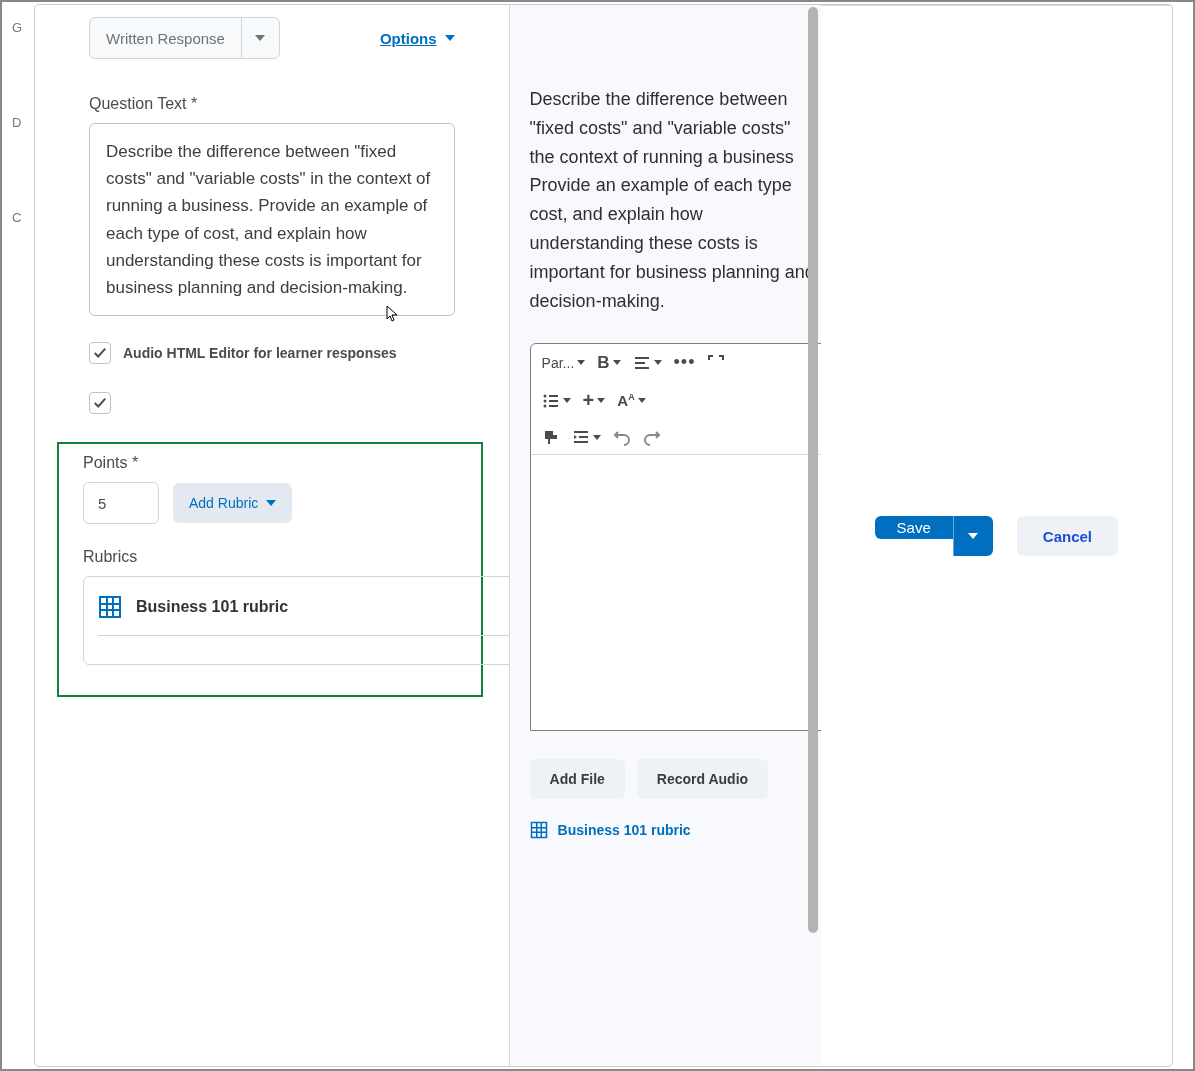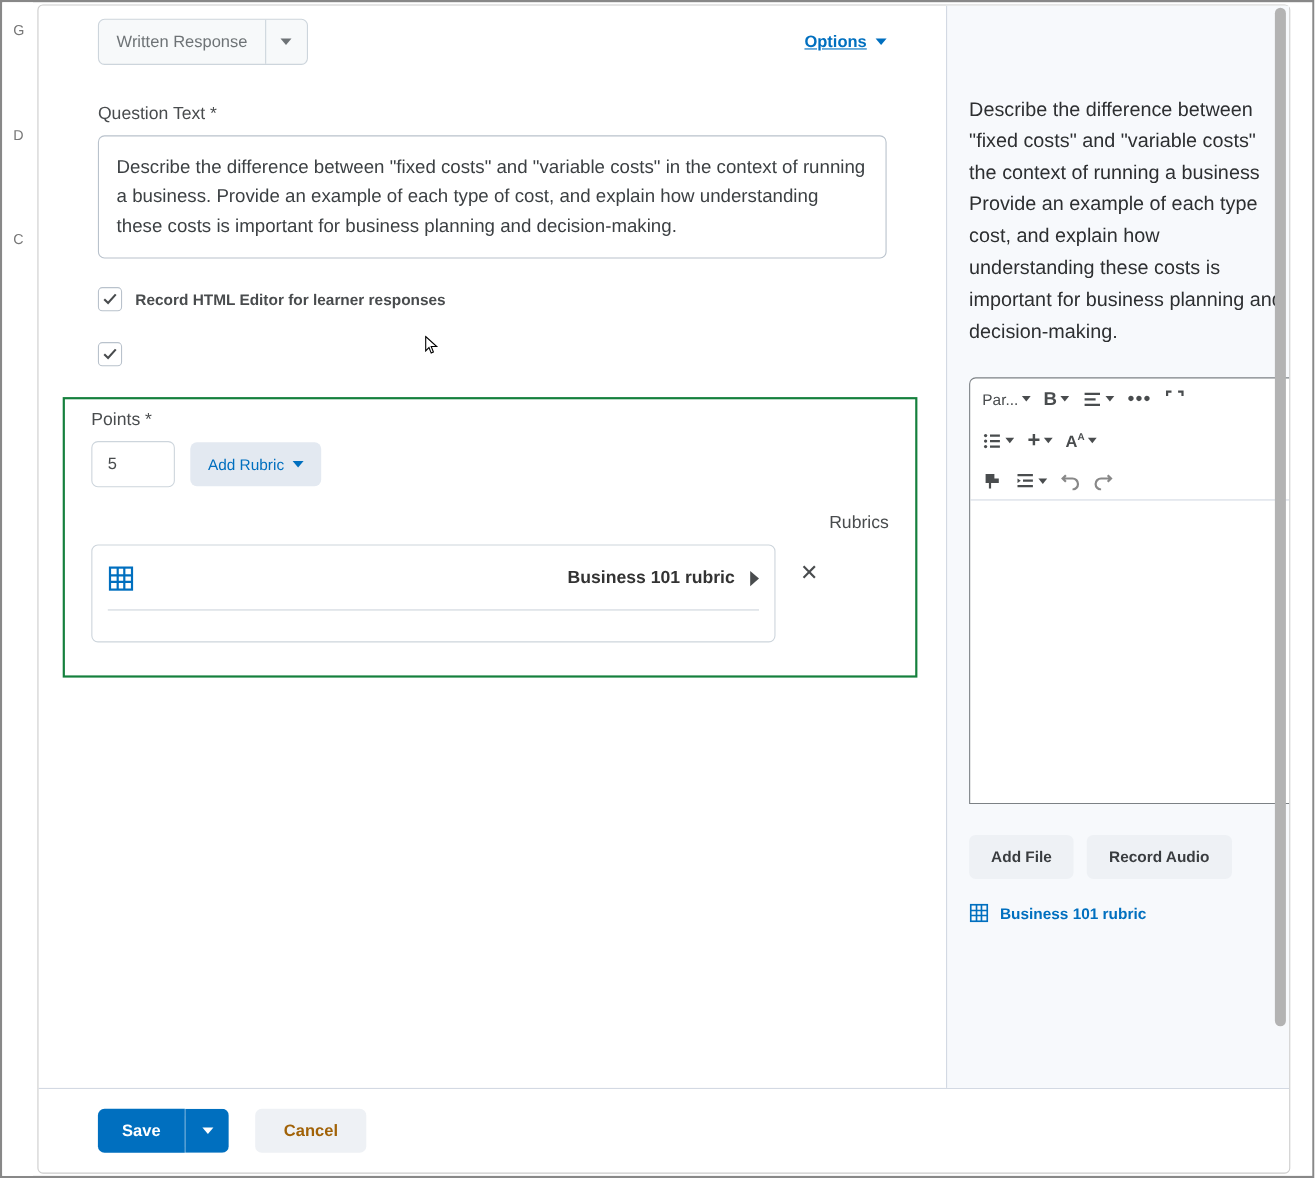--- a/index.html
+++ b/index.html
@@ -33,21 +33,21 @@
   .modal-shell {
     position: absolute;
     left: 32px;
     top: 2px;
     right: 20px;
     bottom: 2px;
     background: #fff;
     border: 1px solid #ccc;
     border-radius: 5px;
     display: flex;
-    flex-direction: column;
+    flex-direction: row;
   }
   .modal-body {
     display: flex;
     flex: 1;
     overflow: hidden;
   }
   .left-panel {
     flex: 1;
     padding: 12px 54px 12px 54px;
     overflow-y: auto;
@@ -192,21 +192,21 @@
     border: none;
     border-radius: 6px;
     color: #006fbf;
     font-weight: 400;
     font-size: 14px;
     display: flex;
     align-items: center;
     gap: 8px;
     cursor: pointer;
   }
-  .rubrics-section { margin-top: 24px; text-align: right; }
+  .rubrics-section { margin-top: 24px; }
   .rubric-card {
     border: 1px solid #cdd5dc;
     border-radius: 6px;
     padding: 18px 14px 28px 14px;
     display: flex;
     align-items: flex-start;
     gap: 16px;
     position: relative;
     width: 622px;
   }
@@ -244,44 +244,44 @@
     font-weight: 300;
   }
   
   .save-btn-group {
     display: flex;
   }
   .save-btn {
     background: #006fbf;
     color: #fff;
     border: none;
-    height: 40px;
+    height: 23px;
     padding: 0 22px;
     font-size: 15px;
-    font-weight: 700;
+    font-weight: 400;
     border-radius: 6px 0 0 6px;
     cursor: pointer;
   }
   .save-caret-btn {
     background: #006fbf;
     color: #fff;
     border: none;
     border-left: 1px solid rgba(255,255,255,0.4);
     height: 40px;
     width: 40px;
     border-radius: 0 6px 6px 0;
     display: flex;
     align-items: center;
     justify-content: center;
     cursor: pointer;
   }
   .cancel-btn {
     background: #eef1f5;
     border: none;
-    color: #a16207;
+    color: #1d4ed8;
     height: 40px;
     padding: 0 26px;
     font-size: 15px;
     font-weight: 600;
     border-radius: 6px;
     cursor: pointer;
   }
   
   .preview-qtext {
     font-size: 18px;
@@ -387,21 +387,21 @@
 
         <div class="field-label">Question Text *</div>
         <div class="qtext-box">Describe the difference between "fixed costs" and "variable costs" in the context of running a business. Provide an example of each type of cost, and explain how understanding these costs is important for business planning and decision-making.</div>
 
         <div class="chk-row">
           <span class="chk">
             <svg viewBox="0 0 16 16">
                 <polyline points="2,8 6,12 14,3" fill="none" stroke="#494c4e" stroke-width="2.2"></polyline>
               </svg>
           </span>
-          <span>Record HTML Editor for learner responses</span>
+          <span>Audio HTML Editor for learner responses</span>
         </div>
 
         <span class="cursor-arrow">
           <svg width="14" height="18" viewBox="0 0 14 18">
               <path d="M1 1 L1 14 L4 11 L6 16 L8 15 L6 10 L11 10 Z" fill="#fff" stroke="#000" stroke-width="1"></path>
             </svg>
         </span>
 
         <div class="chk-row">
           <span class="chk">

